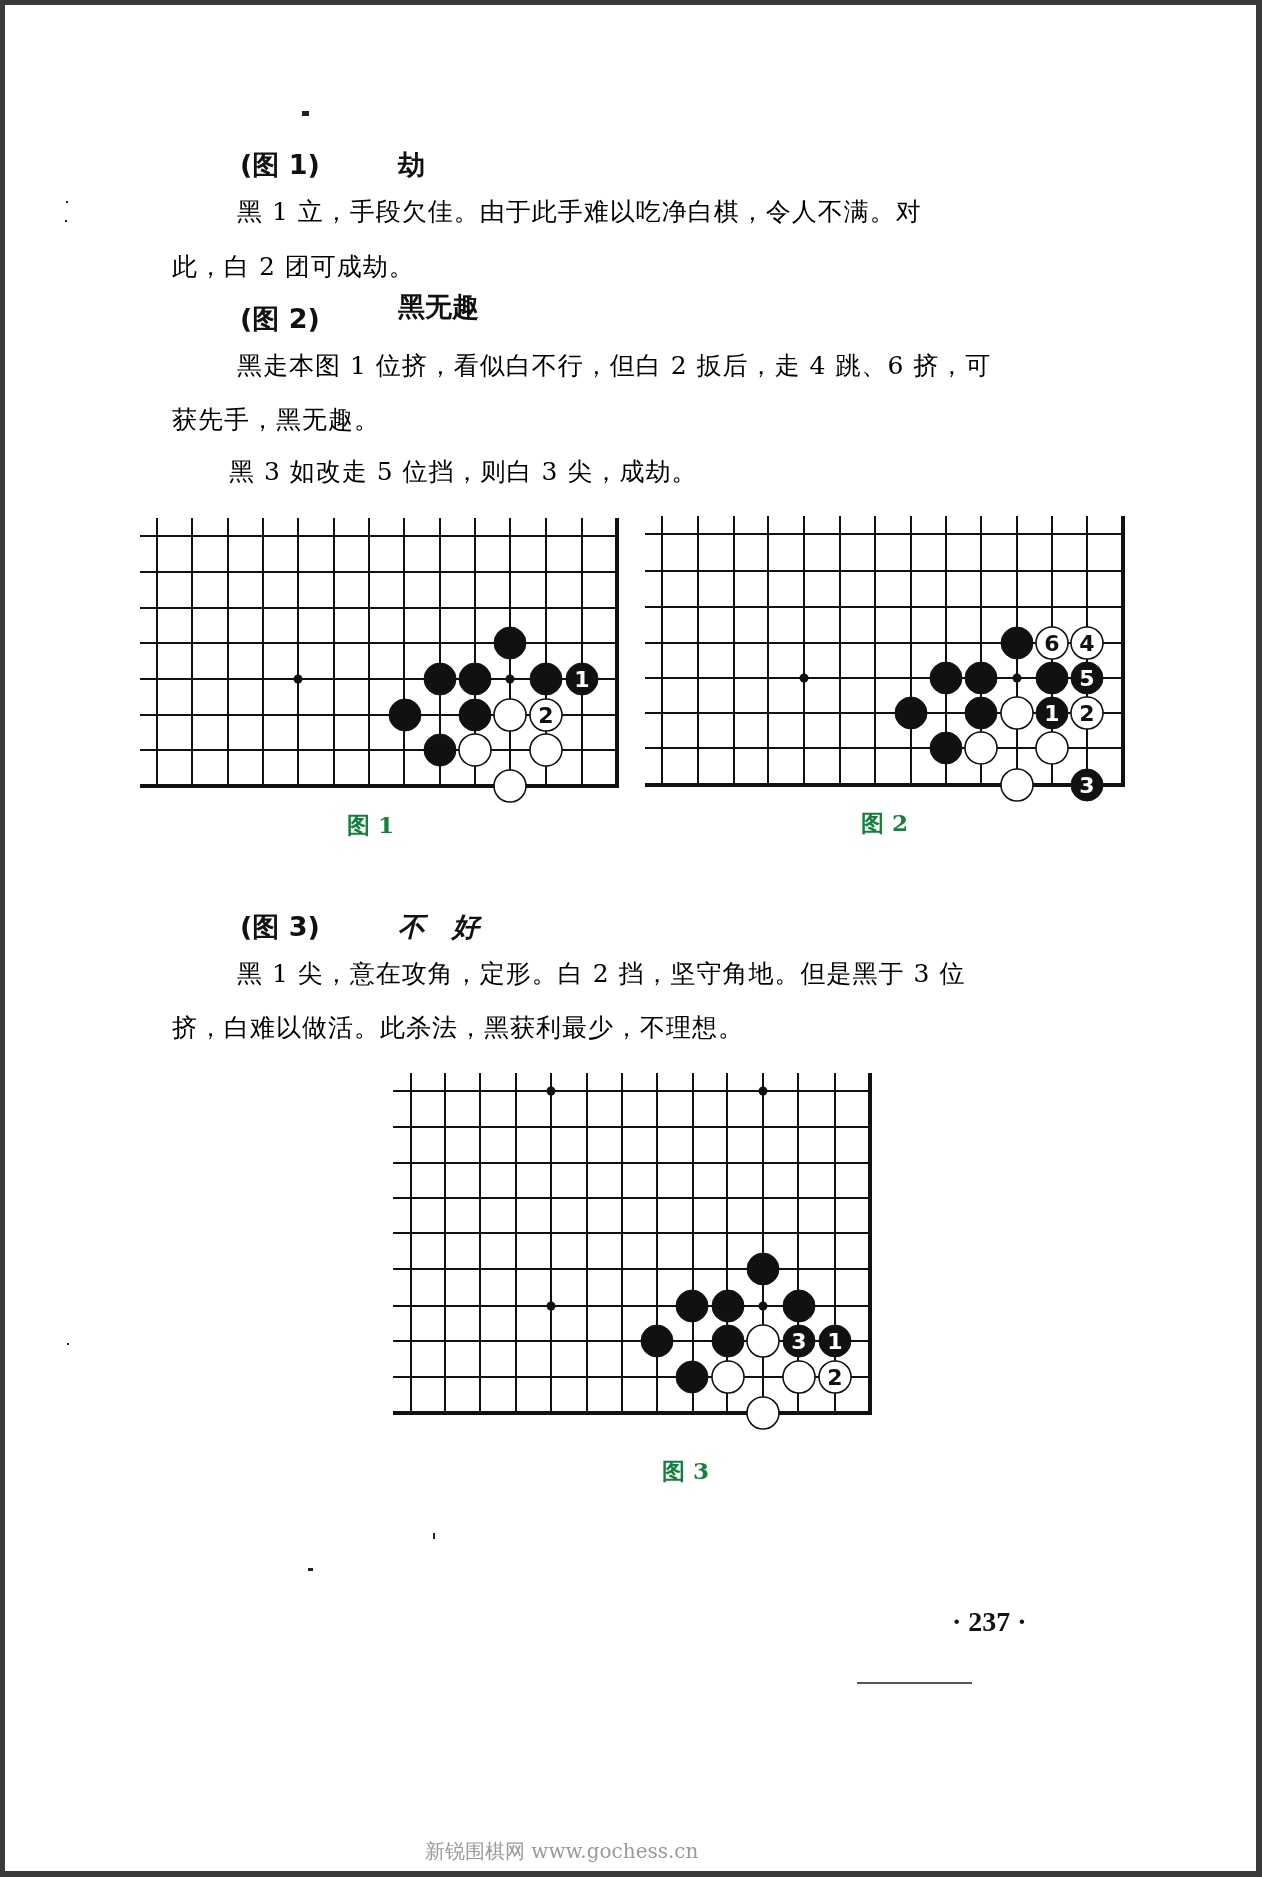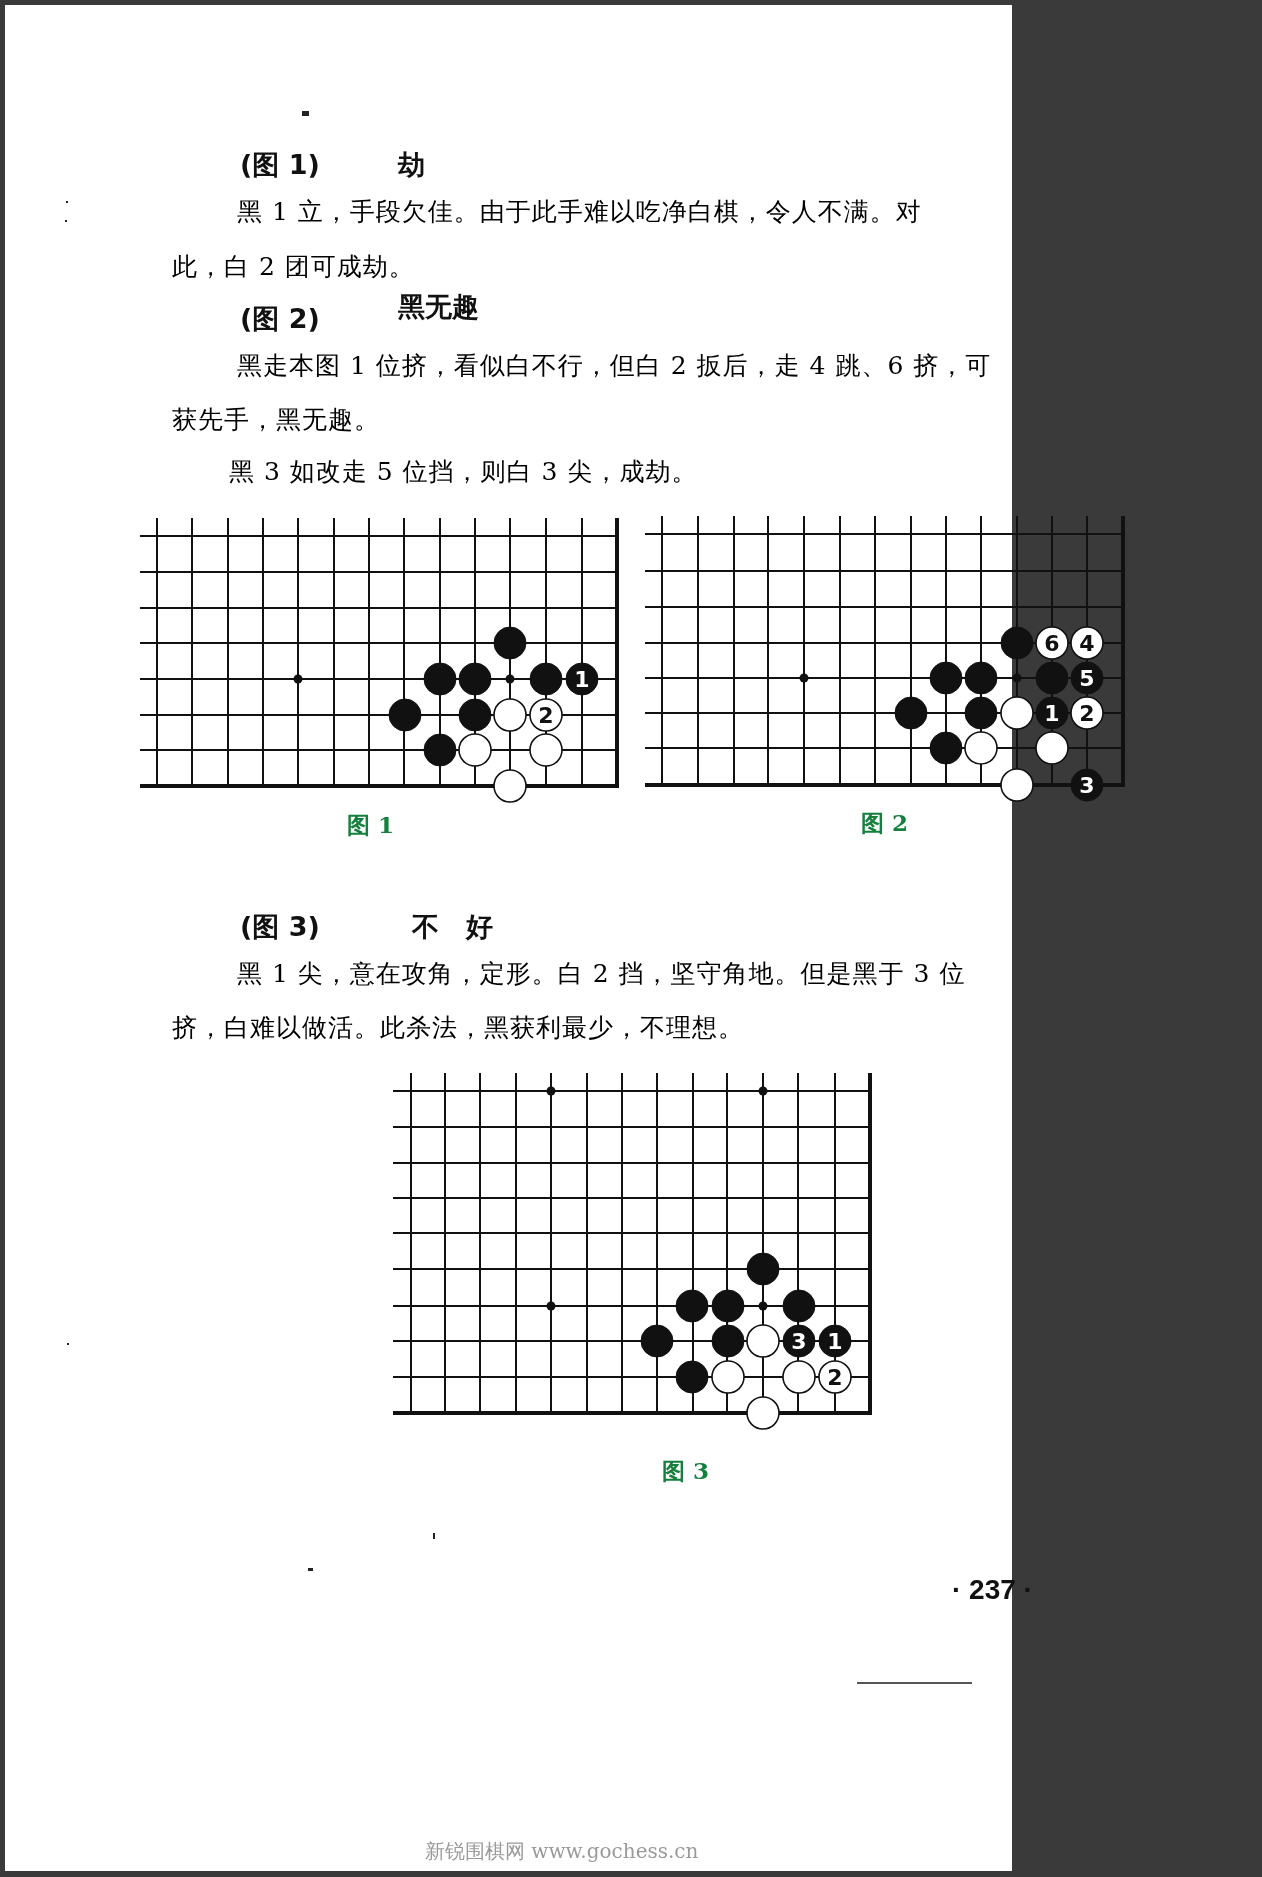--- a/index.html
+++ b/index.html
@@ -1,21 +1,21 @@
 <!DOCTYPE html>
 <html><head>
 <meta charset="utf-8">
 <style>
   html, body { margin: 0; padding: 0; background: #3a3a3a; }
   body { width: 1262px; height: 1877px; position: relative; overflow: hidden; font-family: "DejaVu Serif", "Liberation Serif", serif; }
-  #page { position: absolute; left: 5px; top: 5px; width: 1007px; height: 1866px; background: #ffffff; }
+  #page { position: absolute; left: 5px; top: 5px; width: 1251px; height: 1866px; background: #ffffff; }
   .txt { position: absolute; color: #000000; font-size: 25px; white-space: nowrap; letter-spacing: 1px; font-family: "DejaVu Serif", "Liberation Serif", serif; }
   .hd { position: absolute; color: #111; font-size: 27px; font-weight: bold; white-space: nowrap; font-family: "DejaVu Sans", "Liberation Sans", sans-serif; }
   .cap { position: absolute; color: #15803d; font-size: 23px; font-weight: bold; white-space: nowrap; font-family: "DejaVu Serif", "Liberation Serif", serif; }
-  .pagenum { position: absolute; color: #111; font-size: 28px; font-weight: bold; white-space: nowrap; font-family: Liberation Sans, sans-serif; }
+  .pagenum { position: absolute; color: #111; font-size: 28px; font-weight: bold; white-space: nowrap; font-family: Liberation Serif, serif; margin-top: 32px; }
   .wm { position: absolute; color: #9a9a9a; font-size: 20px; white-space: nowrap; font-family: "DejaVu Serif", "Liberation Mono", serif; }
   .speck { position: absolute; background: #222; }
   svg.board { position: absolute; left: 0; top: 0; overflow: visible; }
   .bottomrule { position: absolute; height: 2px; background: #555; }
 </style>
 </head>
 <body>
 
 <div id="page">
 
@@ -255,21 +255,21 @@
         <g>
           <circle cx="763" cy="1413" r="16" fill="#ffffff" stroke="#111111" stroke-width="1.6"></circle>
         </g>
       </g>
     </svg>
 
   <div class="cap" style="left:342px; top:805px;">图 1</div>
   <div class="cap" style="left:856px; top:803px;">图 2</div>
 
   <div class="hd" style="left:235px; top:904px;">(图 3)</div>
-  <div class="hd" style="left:407px; top:904px;">不　好</div>
+  <div class="hd" style="left:393px; top:904px;font-style:italic;">不　好</div>
   <div class="txt" style="left:232px; top:952px;">黑 1 尖，意在攻角，定形。白 2 挡，坚守角地。但是黑于 3 位</div>
   <div class="txt" style="left:167px; top:1006px;">挤，白难以做活。此杀法，黑获利最少，不理想。</div>
 
   <div class="cap" style="left:612px; top:1451px;margin-left:45px;">图 3</div>
 
   <div class="pagenum" style="left:947px; top:1569px;">· 237 ·</div>
 
   <div class="speck" style="left:297px; top:106px; width:7px; height:5px;"></div>
   <div class="speck" style="left:61px; top:196px; width:2px; height:2px;"></div>
   <div class="speck" style="left:60px; top:215px; width:2px; height:2px;"></div>

